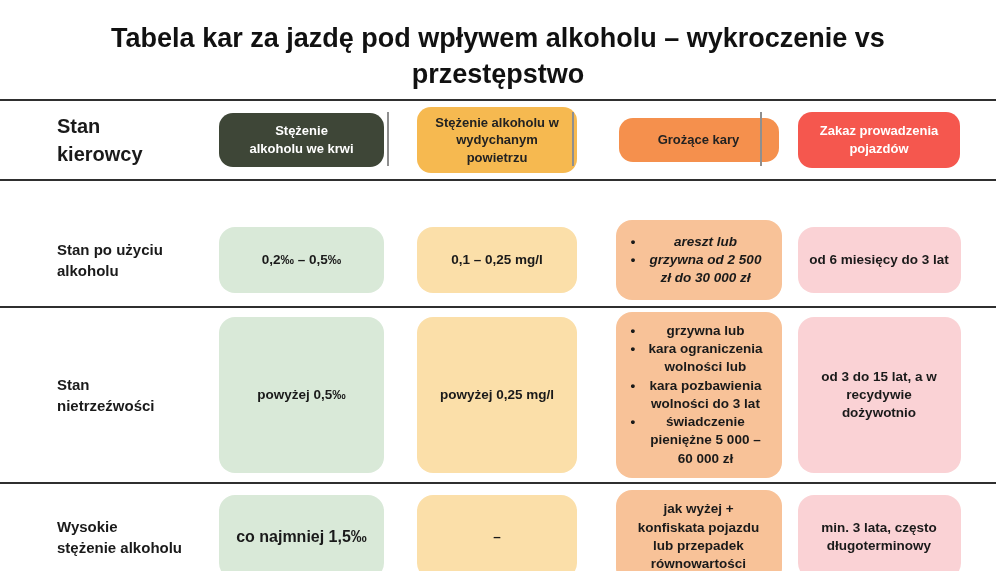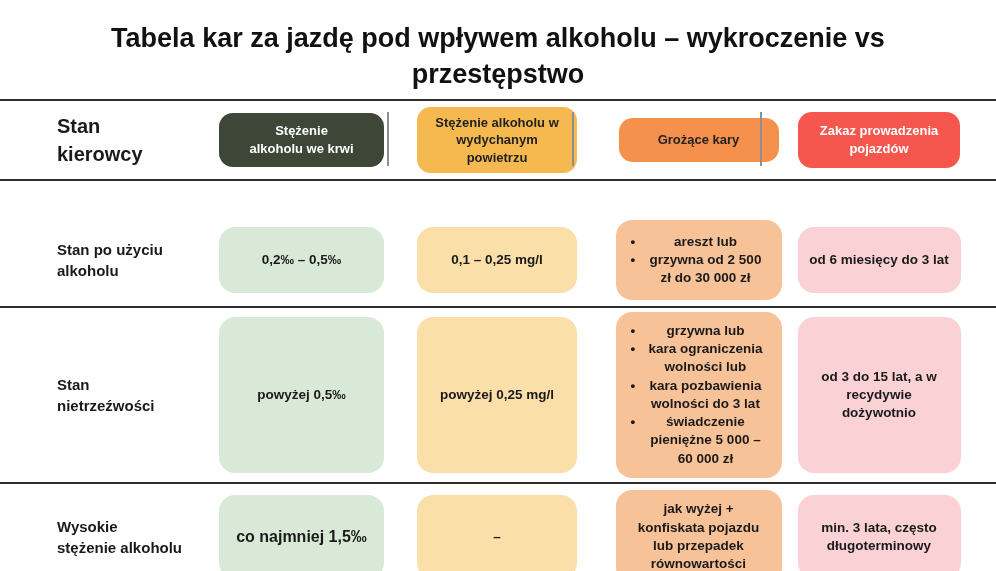--- a/index.html
+++ b/index.html
@@ -89,21 +89,21 @@
   .cell{
     border-radius:16px;
     font-size:13.5px;
     padding:8px 10px;
   }
   .cell-blood{width:165px;background:var(--cell_blood,#d9e9d8);}
   .cell-breath{width:160px;background:var(--cell_breath,#fbdfa9);}
   .cell-penalties{width:166px;background:var(--cell_penalties,#f8c298);padding:8px 6px;}
   .cell-ban{width:163px;background:var(--cell_ban,#fad2d5);}
   .row1 .cell{min-height:66px;}
-  .row1 .cell-penalties{min-height:80px;}
+  .row1 .cell-penalties{min-height:80px;font-style:italic;}
   .row2 .cell{min-height:156px;}
   .row2 .cell-penalties{min-height:166px;}
   .row3 .cell{min-height:84px;}
   .row3 .cell-penalties{min-height:94px;}
   .row3 .cell-blood{font-size:16px;}
   .bullets{
     list-style:none;
     margin:0;
     padding:0;
     width:100%;

